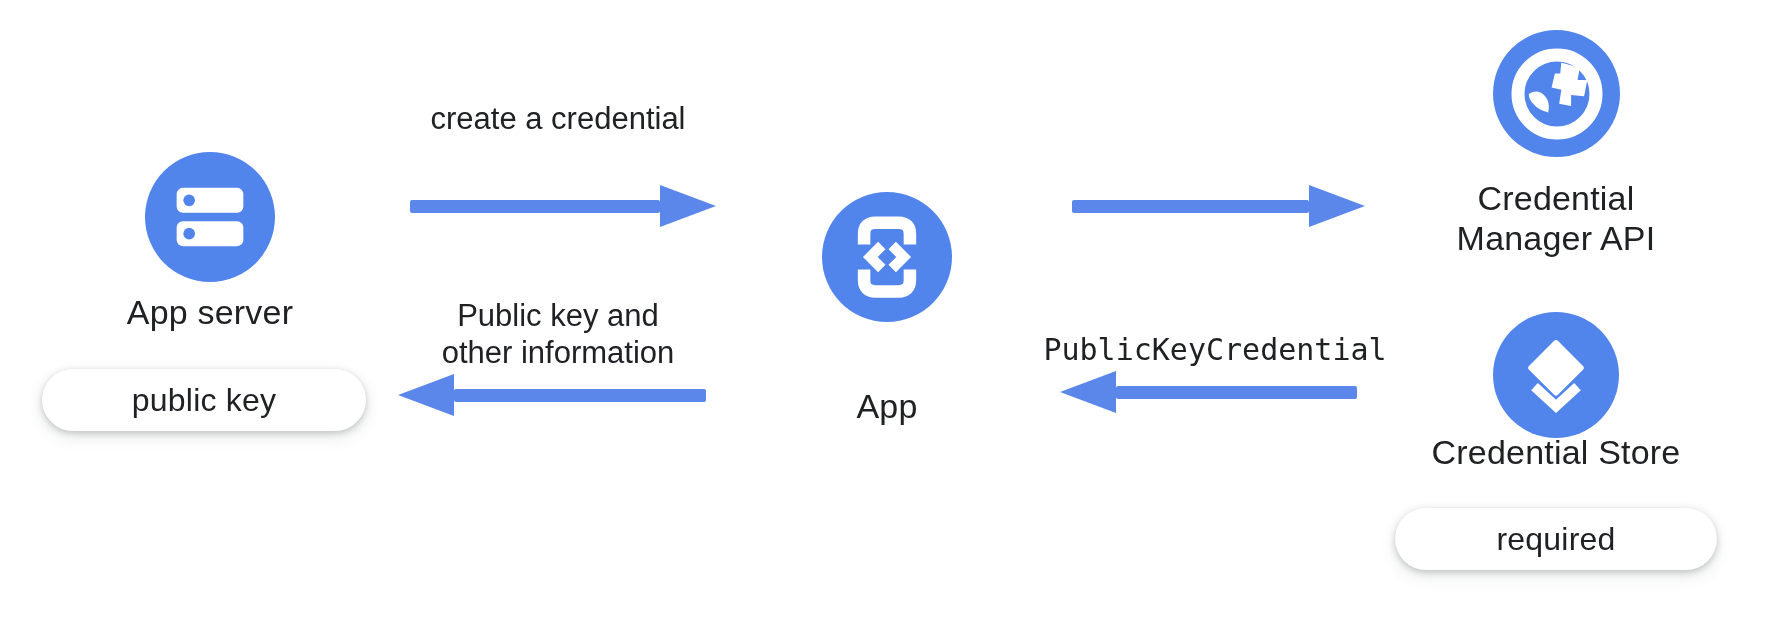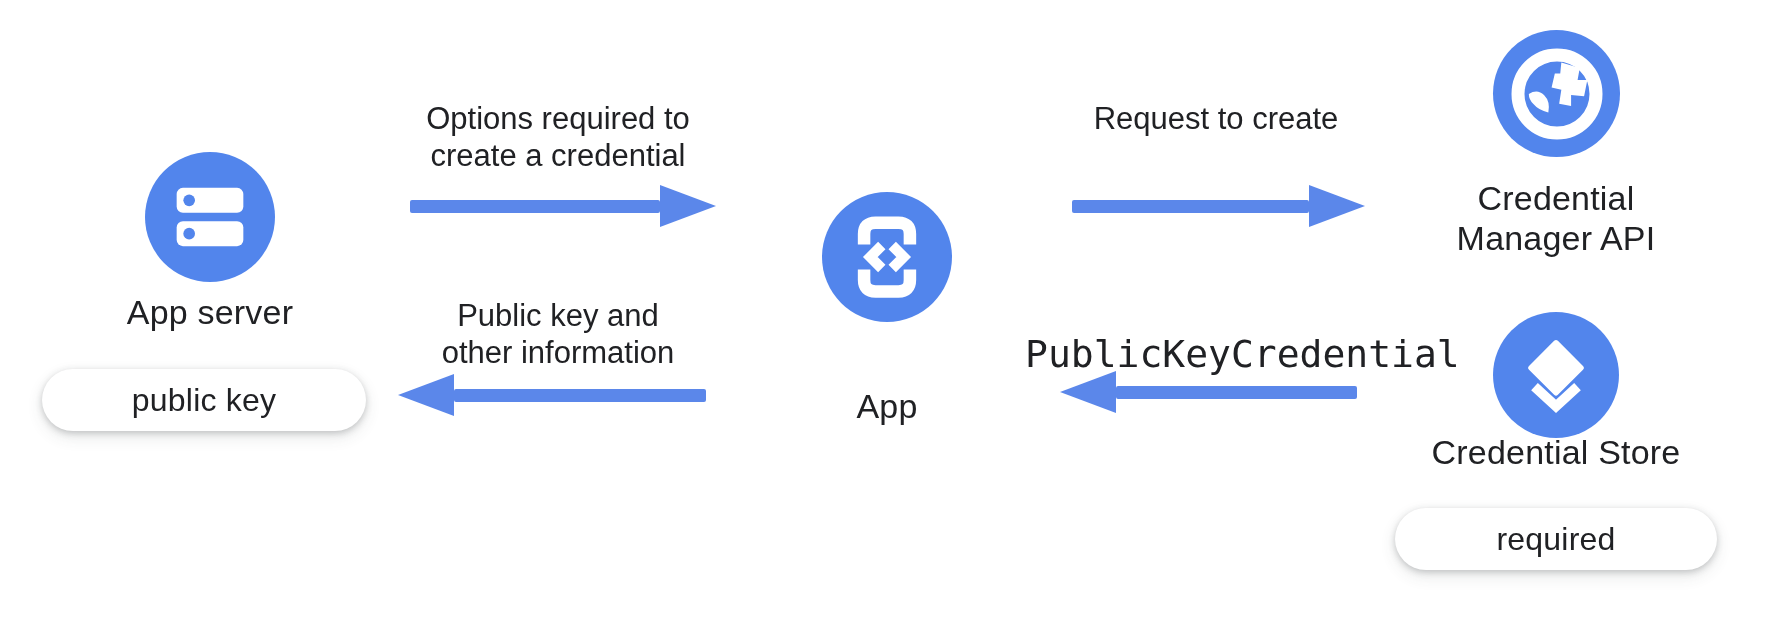--- a/index.html
+++ b/index.html
@@ -35,21 +35,21 @@
     position:absolute;
     text-align:center;
     font-size:31px;
     font-weight:400;
     line-height:37px;
   }
   .mono-label{
     position:absolute;
     text-align:center;
     font-family:"DejaVu Sans Mono","Liberation Mono",monospace;
-    font-size:38px;
+    font-size:30px;
     font-weight:400;
   }
   .pill{
     position:absolute;
     background:var(--pill-bg);
     border-radius:999px;
     box-shadow:0 2px 6px rgba(60,64,67,.25), 0 6px 16px rgba(60,64,67,.12);
     display:flex;align-items:center;justify-content:center;
     font-size:32px;font-weight:500;letter-spacing:.2px;
   }
@@ -83,38 +83,36 @@
     <rect x="8" y="26" width="32" height="12" rx="3" fill="#ffffff"></rect>
     <circle cx="14" cy="32" r="2.8" style="fill:var(--node-blue)"></circle>
   </svg>
 </div>
 <div class="node-label" style="left:45px;top:292px;width:330px;">App server</div>
 <div class="pill" style="left:42px;top:369px;width:324px;height:62px;">
   <span>public key</span>
 </div>
 
 <div class="arrow-label" style="left:388px;top:100px;width:340px;">
-  <div>Options required to</div>
   <div>create a credential</div>
 </div>
 <div class="shaft" style="left:410px;top:200px;width:250px;"></div>
 <div class="head-right" style="left:660px;top:185px;"></div>
 
 <div class="circle" style="left:822px;top:192px;width:130px;height:130px;">
   <svg width="100" height="100" viewBox="0 0 48 48">
     <path d="M 13,18 V 13 Q 13,7.5 18.5,7.5 H 29.5 Q 35,7.5 35,13 V 18" fill="none" stroke="#ffffff" stroke-width="6"></path>
     <path d="M 13,30 V 35 Q 13,40.5 18.5,40.5 H 29.5 Q 35,40.5 35,35 V 30" fill="none" stroke="#ffffff" stroke-width="6"></path>
     <path d="M 21.5,18.5 L 16,24 L 21.5,29.5" fill="none" stroke="#ffffff" stroke-width="5"></path>
     <path d="M 26.5,18.5 L 32,24 L 26.5,29.5" fill="none" stroke="#ffffff" stroke-width="5"></path>
   </svg>
 </div>
 <div class="node-label" style="left:787px;top:338px;width:200px;margin-top:48px;">App</div>
 
 <div class="arrow-label" style="left:1046px;top:100px;width:340px;">
-  <div>Request to create</div>
 </div>
 <div class="shaft" style="left:1072px;top:200px;width:237px;"></div>
 <div class="head-right" style="left:1309px;top:185px;"></div>
 
 <div class="circle" style="left:1493px;top:30px;width:127px;height:127px;">
   <svg width="104" height="104" viewBox="0 0 48 48">
     <circle cx="24" cy="24" r="18" fill="none" stroke="#ffffff" stroke-width="6"></circle>
     <path d="M 11,24 Q 15,21.5 18,24.5 Q 21,27.5 20,32.5 Q 15.5,31.5 13,28.5 Q 11,26.5 11,24 Z" fill="#ffffff"></path>
     <path d="M 26,9.5 L 34.5,12 L 33.5,17.5 L 38,17.5 L 36.5,25 L 30.5,24.5 L 30.5,29.5 L 25,28.5 L 26,22 L 21.5,21 L 23,14.5 L 25.5,14.5 Z" fill="#ffffff"></path>
   </svg>

